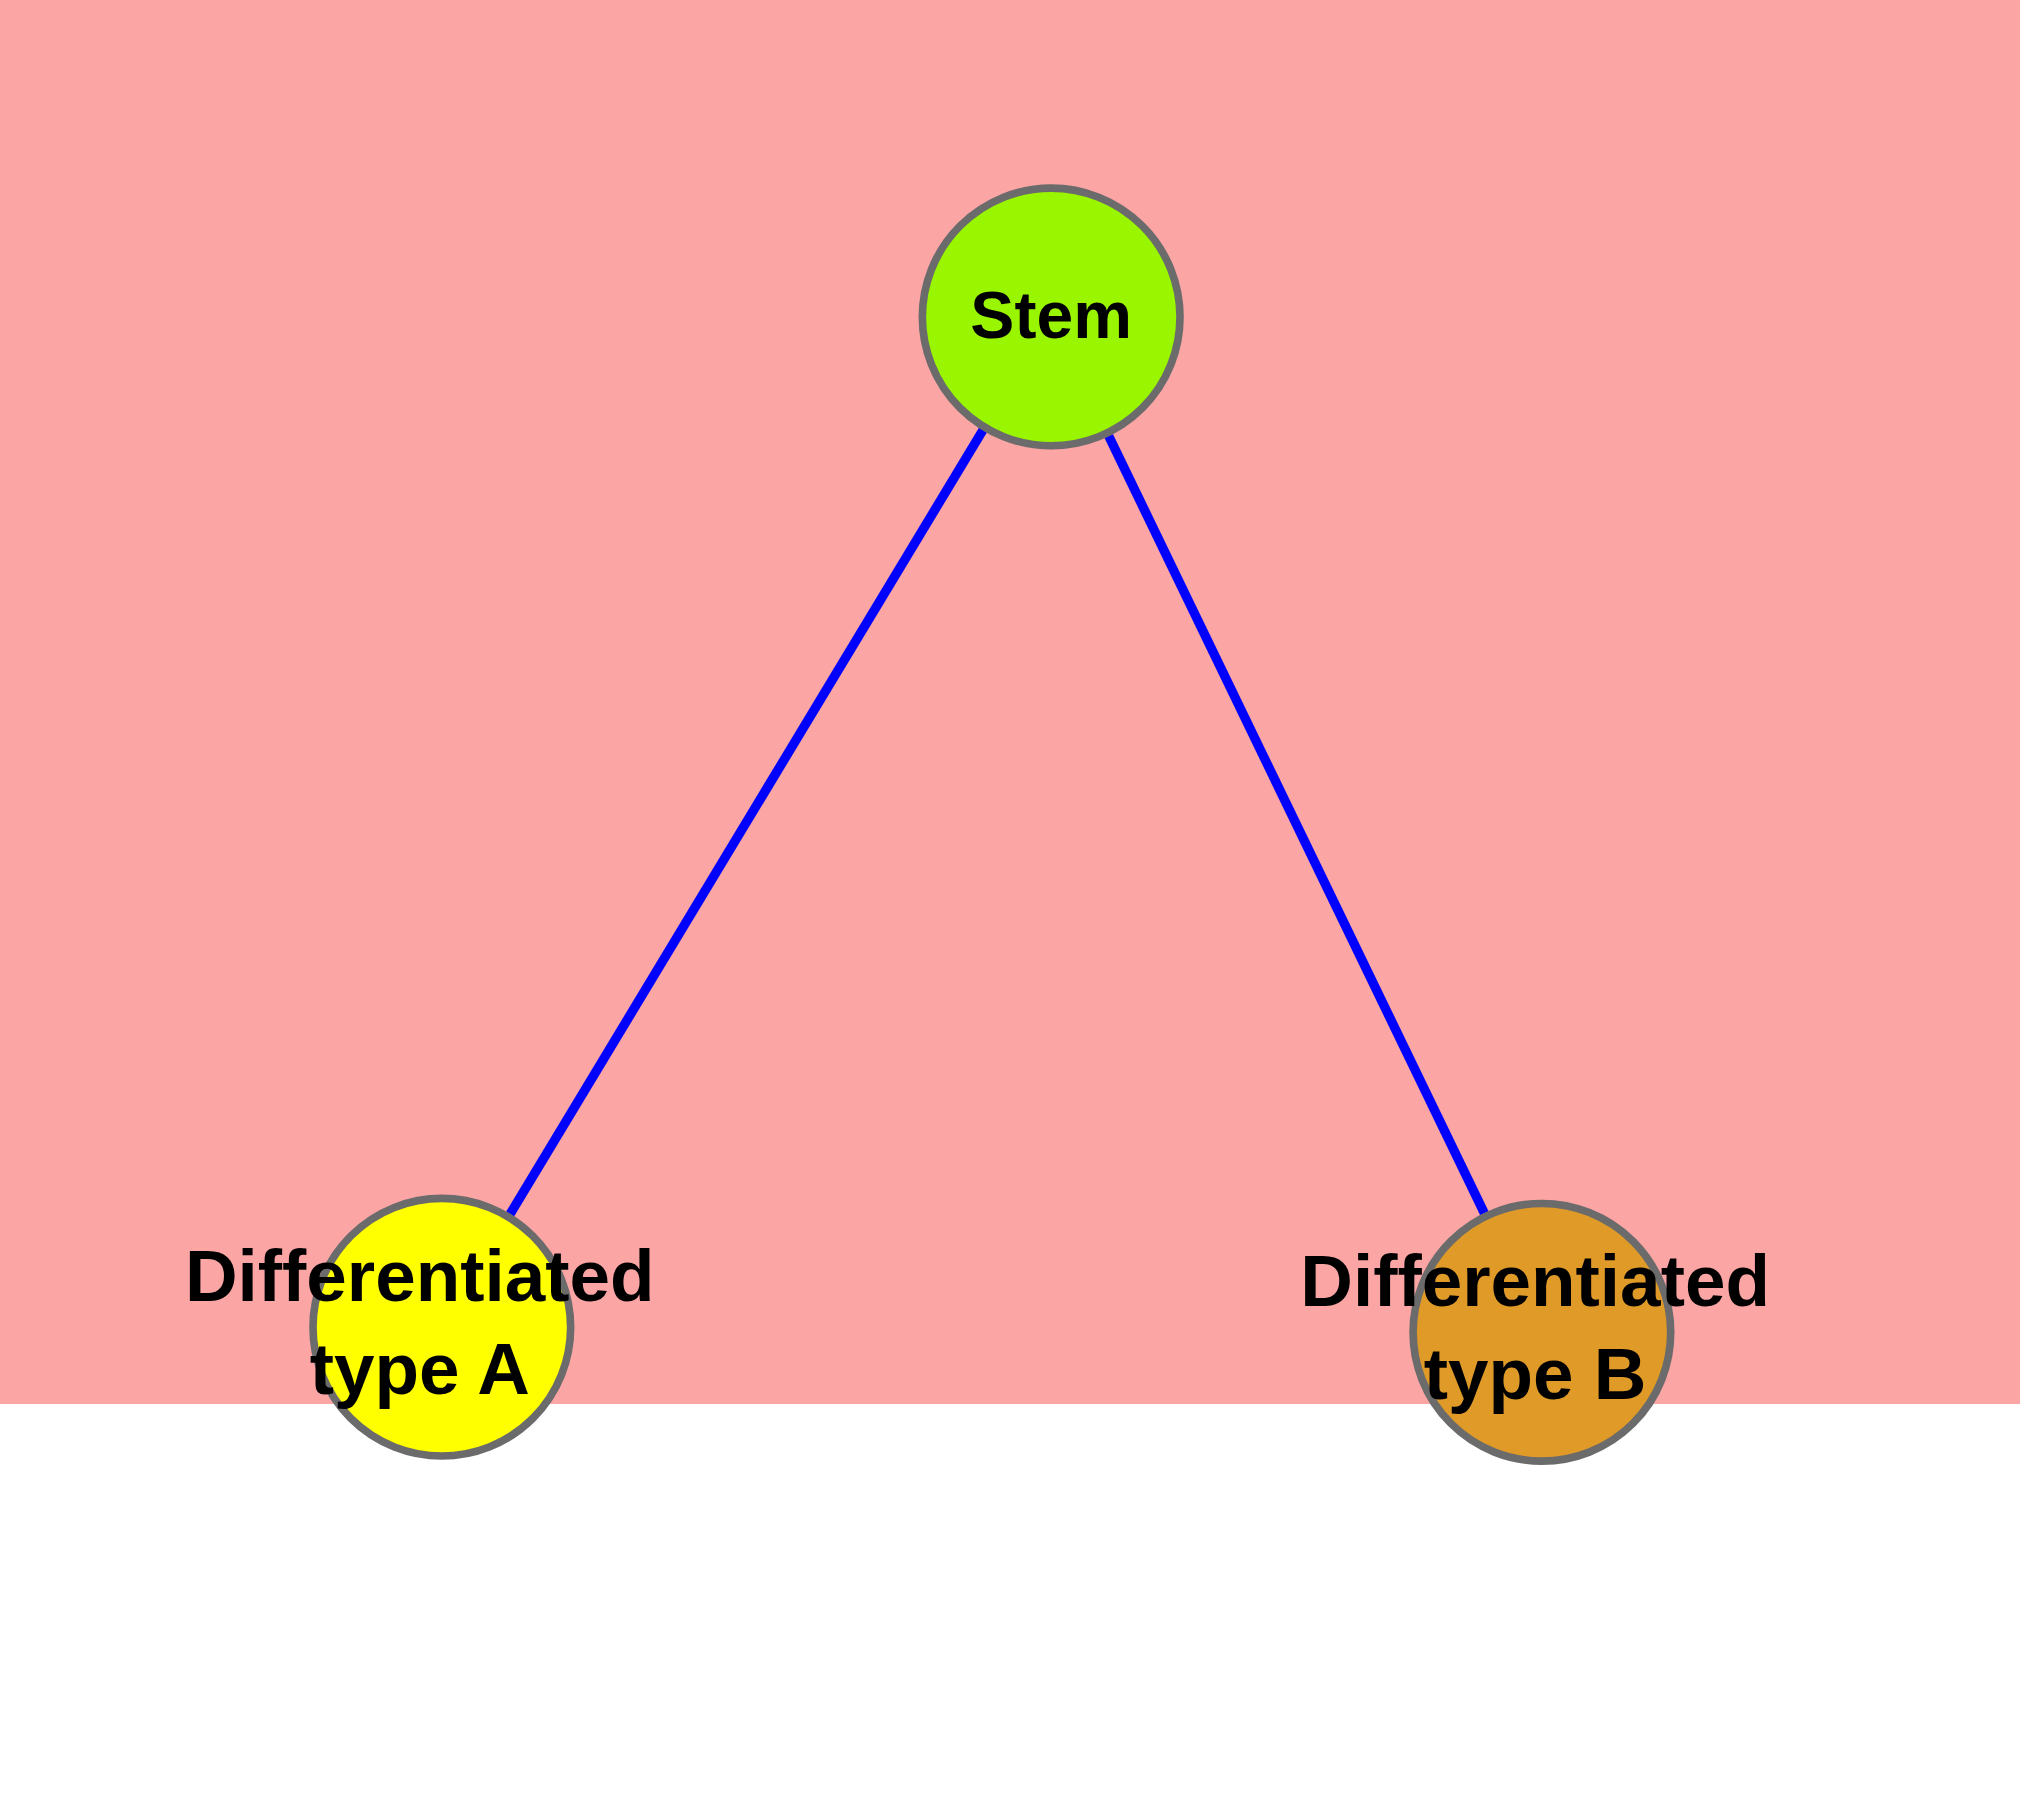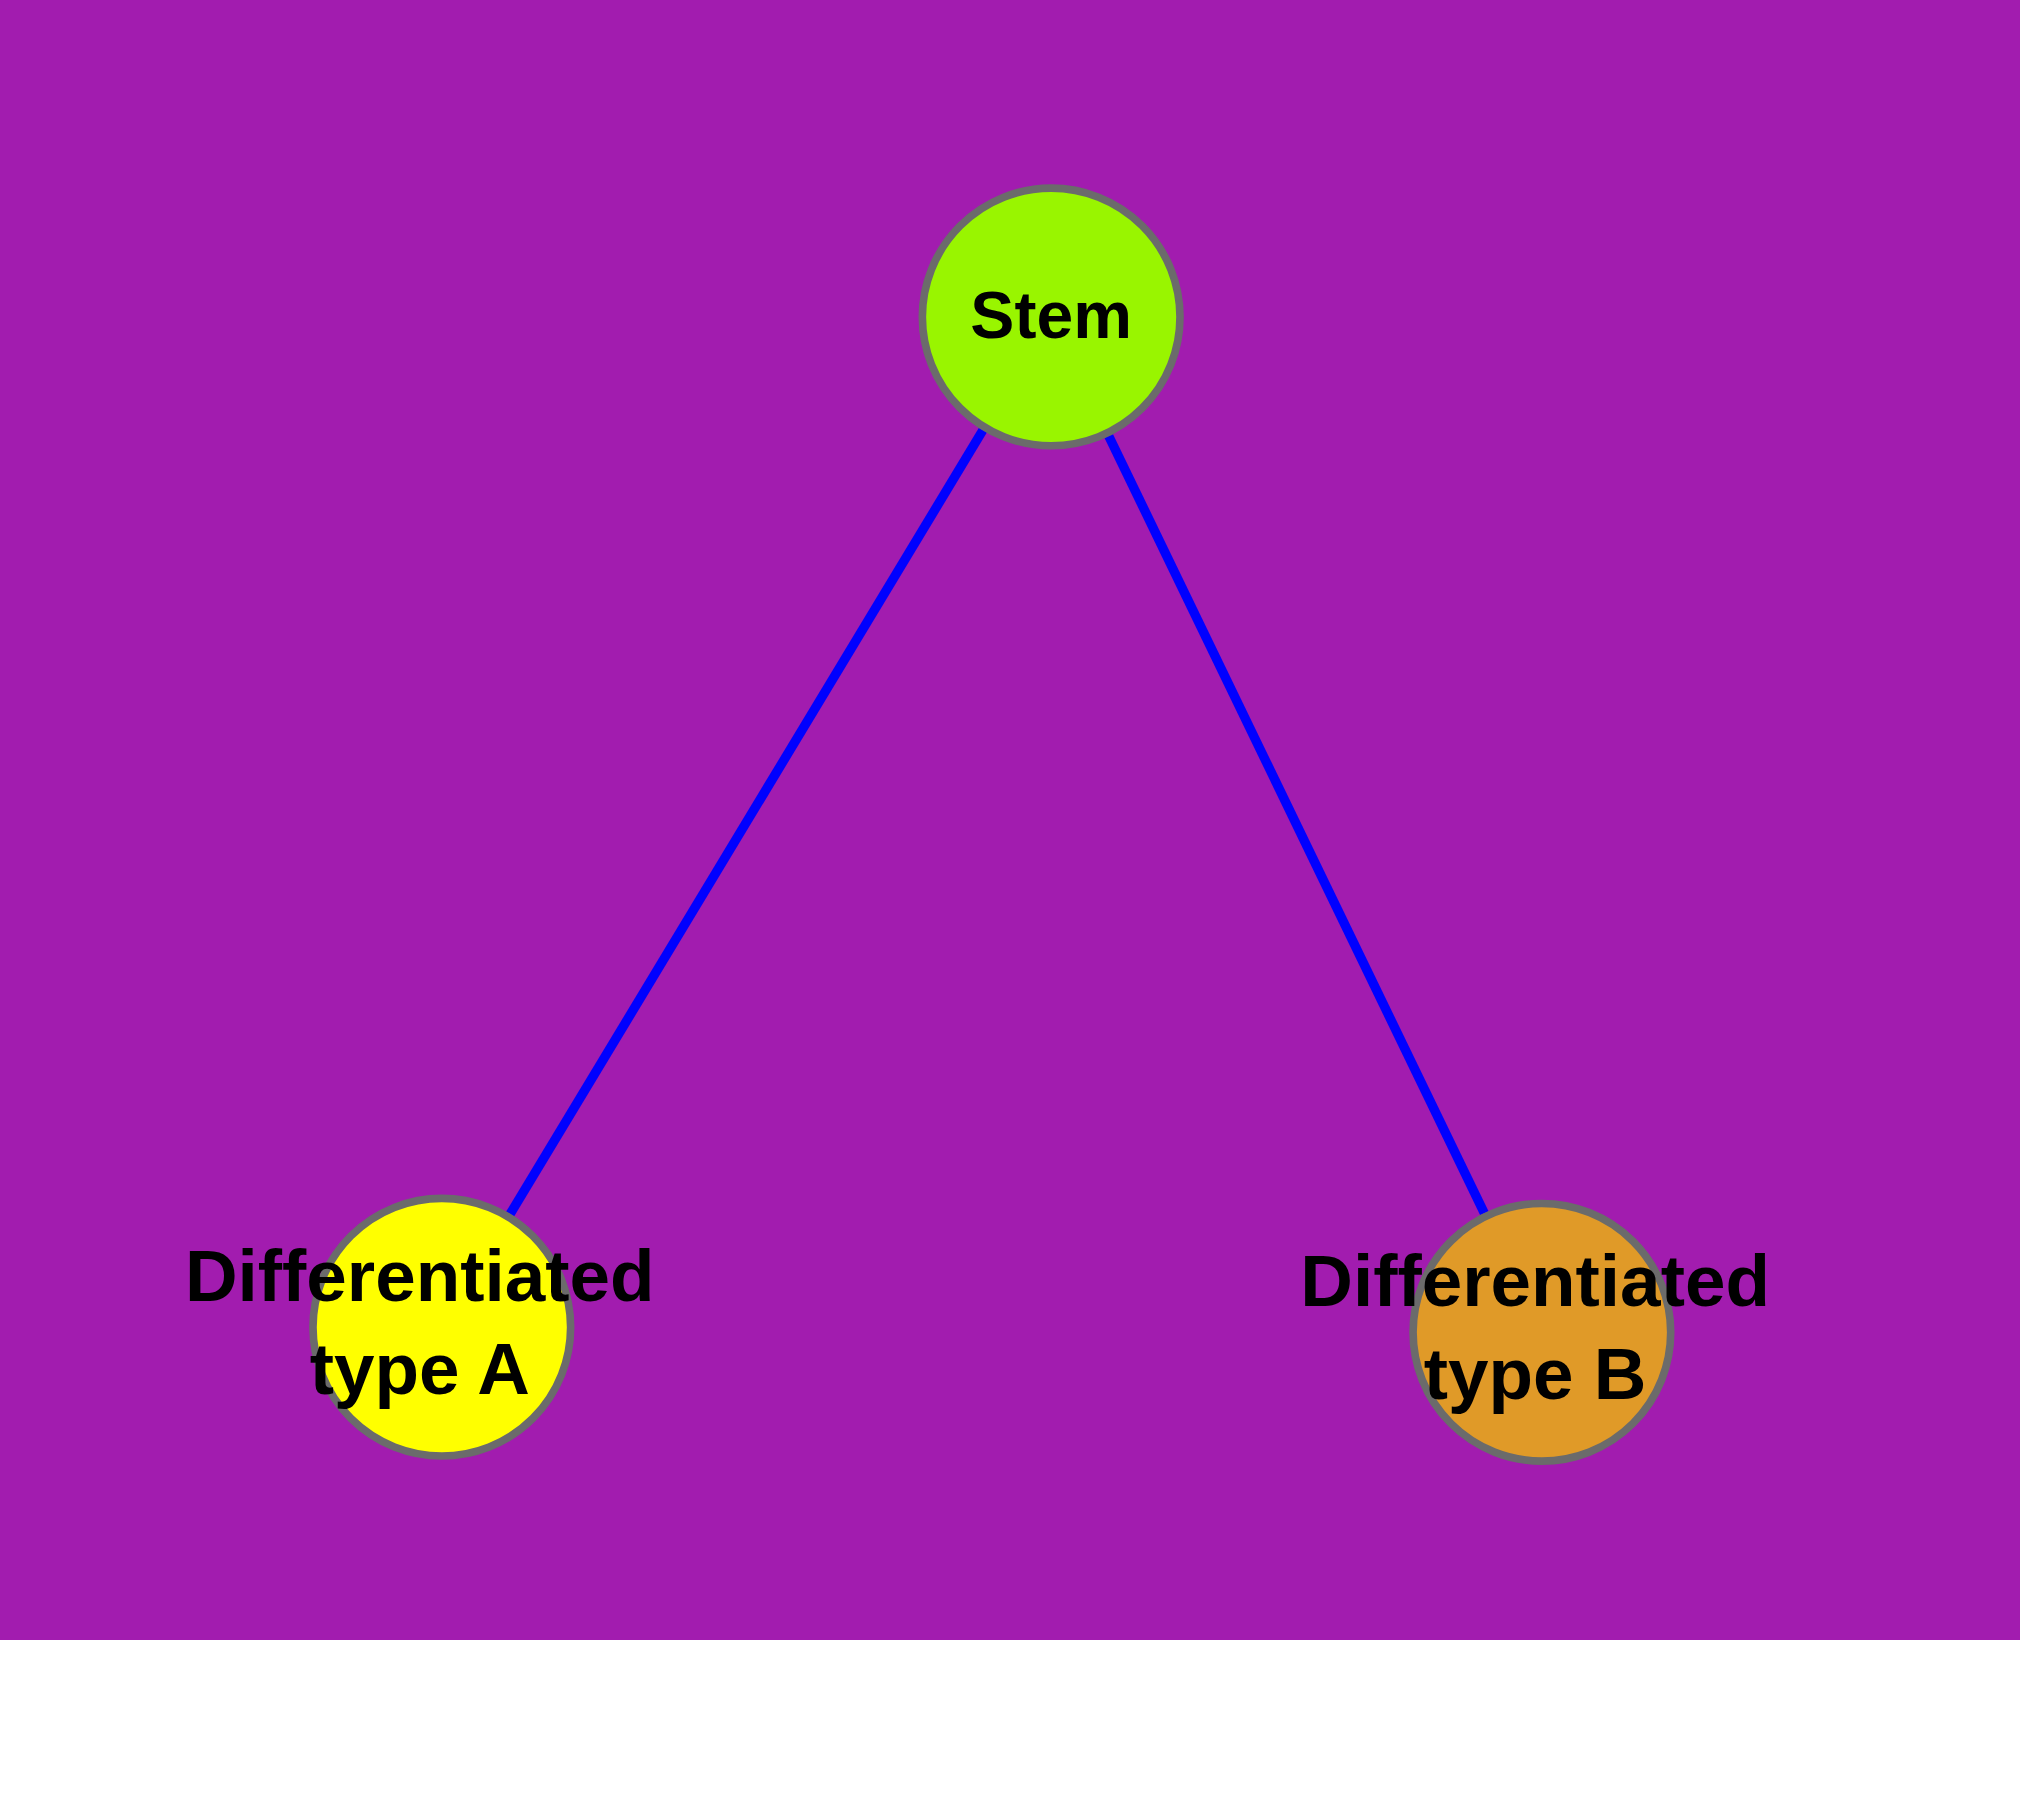--- a/index.html
+++ b/index.html
@@ -8,22 +8,22 @@
   }
   body {
     width: 2021px;
     height: 1812px;
     overflow: hidden;
     font-family: "Liberation Sans", sans-serif;
   }
   #canvas {
     position: relative;
     width: 2021px;
-    height: 1640px;
-    background: #a21caf;
+    height: 1404px;
+    background: #fca5a5;
   }
   #graph-svg {
     position: absolute;
     left: 0;
     top: 0;
     width: 2021px;
     height: 1812px;
   }
   .node-label {
     font-family: "Liberation Sans", sans-serif;

